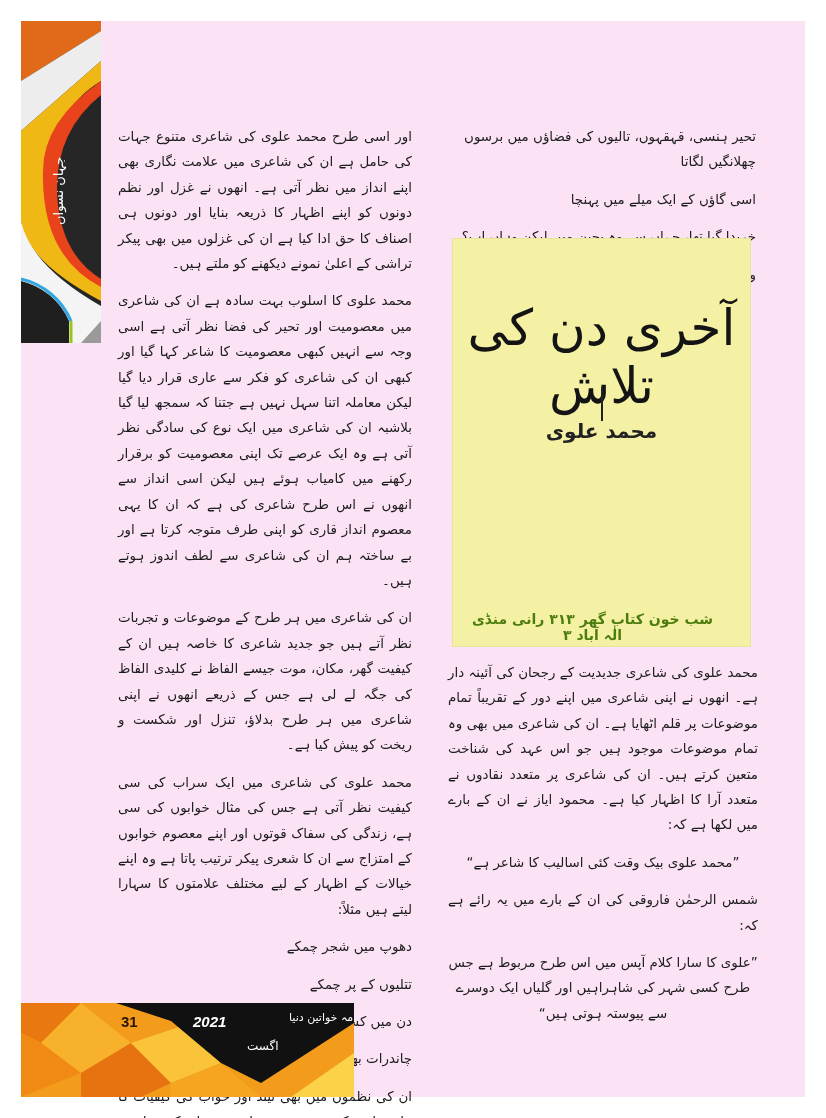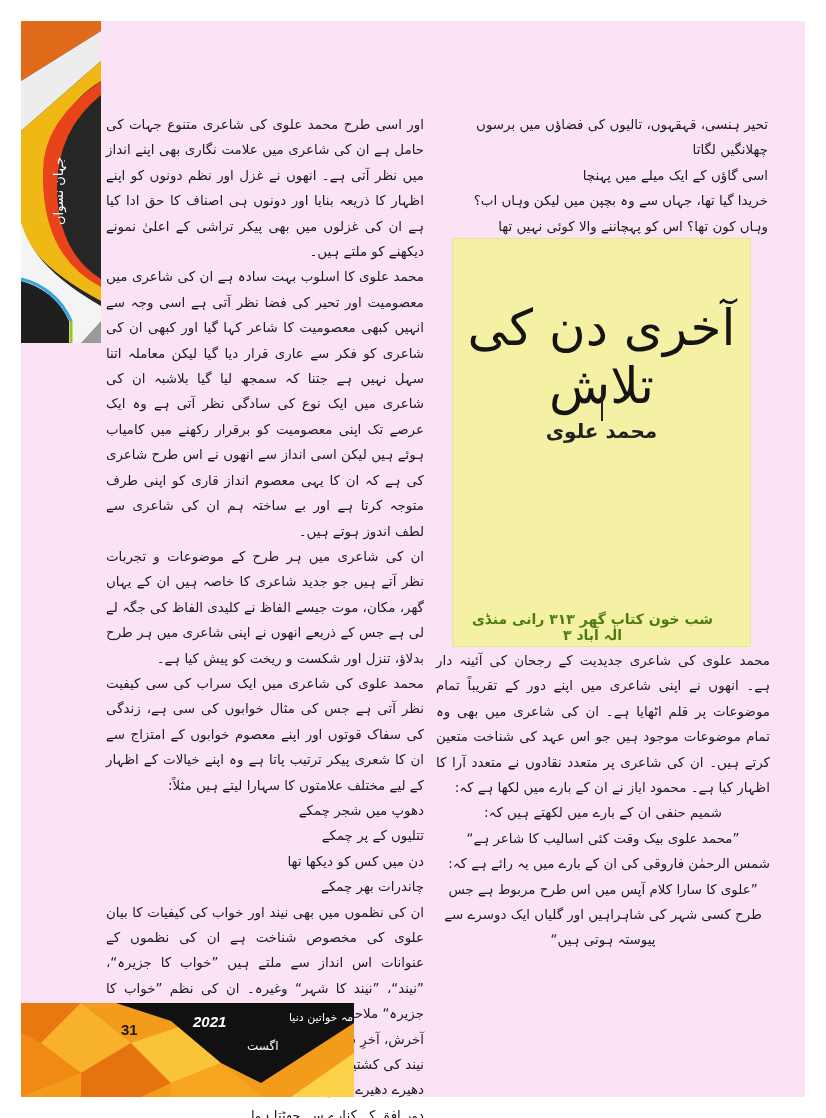--- a/index.html
+++ b/index.html
@@ -20,21 +20,21 @@
   .sidebar-label {
     position: absolute; left: 30px; top: 130px; width: 40px; height: 80px;
     color: #ffffff; font-size: 13px; writing-mode: vertical-rl; transform: rotate(180deg);
     direction: rtl; text-align: center; font-family: "DejaVu Sans", sans-serif;
   }
   
   .col {
     position: absolute; direction: rtl; text-align: justify; color: #1c1c1c;
     font-size: 13.4px; line-height: 25.4px;
   }
-  .col p { margin: 0; }
+  .col p { margin: 12px; }
   .col-left { left: 106px; top: 112px; width: 318px; }
   .col-right-top { left: 438px; top: 112px; width: 330px; }
   .col-right-bottom { left: 436px; top: 648px; width: 334px; }
   .verse { text-align: right; margin: 0; }
   .quote { text-align: center; margin: 0; }
   
   .book-cover {
     position: absolute; left: 452px; top: 238px; width: 297px; height: 407px;
     background: #f4f1a4; border: 1px solid #e8e49a;
   }
@@ -54,21 +54,20 @@
   }
   
   .footer-banner {
     position: absolute; left: 21px; top: 1003px; width: 333px; height: 94px; overflow: hidden;
     background: #f29a18;
   }
   .footer-banner svg { position: absolute; left: 0; top: 0; }
   .footer-page-num {
     position: absolute; left: 100px; top: 10px; color: #2a1500; font-weight: bold; font-size: 15px;
     font-family: "Liberation Sans", sans-serif;
-    margin-top: 8px;
   }
   .footer-year {
     position: absolute; left: 172px; top: 10px; color: #ffffff; font-weight: bold; font-size: 15px;
     font-family: "Liberation Sans", sans-serif;
     font-style: italic;
   }
   .footer-month {
     position: absolute; left: 226px; top: 8px; color: #ffffff; font-size: 12px; direction: rtl; margin-top: 28px;
   }
   .footer-magazine {
@@ -106,36 +105,35 @@
 <div class="book-cover">
   <div class="book-title">آخری دن کی تلاش</div>
   <div class="book-rule"></div>
   <div class="book-author">محمد علوی</div>
   <div class="book-publisher">شب خون کتاب گھر ۳۱۳ رانی منڈی الٰہ آباد ۳</div>
 </div>
 
 <div class="col col-left">
   <p>اور اسی طرح محمد علوی کی شاعری متنوع جہات کی حامل ہے ان کی شاعری میں علامت نگاری بھی اپنے انداز میں نظر آتی ہے۔ انھوں نے غزل اور نظم دونوں کو اپنے اظہار کا ذریعہ بنایا اور دونوں ہی اصناف کا حق ادا کیا ہے ان کی غزلوں میں بھی پیکر تراشی کے اعلیٰ نمونے دیکھنے کو ملتے ہیں۔</p>
   <p>محمد علوی کا اسلوب بہت سادہ ہے ان کی شاعری میں معصومیت اور تحیر کی فضا نظر آتی ہے اسی وجہ سے انہیں کبھی معصومیت کا شاعر کہا گیا اور کبھی ان کی شاعری کو فکر سے عاری قرار دیا گیا لیکن معاملہ اتنا سہل نہیں ہے جتنا کہ سمجھ لیا گیا بلاشبہ ان کی شاعری میں ایک نوع کی سادگی نظر آتی ہے وہ ایک عرصے تک اپنی معصومیت کو برقرار رکھنے میں کامیاب ہوئے ہیں لیکن اسی انداز سے انھوں نے اس طرح شاعری کی ہے کہ ان کا یہی معصوم انداز قاری کو اپنی طرف متوجہ کرتا ہے اور بے ساختہ ہم ان کی شاعری سے لطف اندوز ہوتے ہیں۔</p>
-  <p>ان کی شاعری میں ہر طرح کے موضوعات و تجربات نظر آتے ہیں جو جدید شاعری کا خاصہ ہیں ان کے یہاں گھر، مکان، موت جیسے الفاظ نے کلیدی الفاظ کی جگہ لے لی ہے جس کے ذریعے انھوں نے اپنی شاعری میں ہر طرح بدلاؤ، تنزل اور شکست و ریخت کو پیش کیا ہے۔</p>
+  <p>ان کی شاعری میں ہر طرح کے موضوعات و تجربات نظر آتے ہیں جو جدید شاعری کا خاصہ ہیں ان کے کیفیت گھر، مکان، موت جیسے الفاظ نے کلیدی الفاظ کی جگہ لے لی ہے جس کے ذریعے انھوں نے اپنی شاعری میں ہر طرح بدلاؤ، تنزل اور شکست و ریخت کو پیش کیا ہے۔</p>
   <p>محمد علوی کی شاعری میں ایک سراب کی سی کیفیت نظر آتی ہے جس کی مثال خوابوں کی سی ہے، زندگی کی سفاک قوتوں اور اپنے معصوم خوابوں کے امتزاج سے ان کا شعری پیکر ترتیب پاتا ہے وہ اپنے خیالات کے اظہار کے لیے مختلف علامتوں کا سہارا لیتے ہیں مثلاً:</p>
   <p class="verse">دھوپ میں شجر چمکے</p>
   <p class="verse">تتلیوں کے پر چمکے</p>
   <p class="verse">دن میں کس کو دیکھا تھا</p>
   <p class="verse">چاندرات بھر چمکے</p>
   <p>ان کی نظموں میں بھی نیند اور خواب کی کیفیات کا بیان علوی کی مخصوص شناخت ہے ان کی نظموں کے عنوانات اس انداز سے ملتے ہیں ”خواب کا جزیرہ“، ”نیند“، ”نیند کا شہر“ وغیرہ۔ ان کی نظم ”خواب کا جزیرہ“ ملاحظہ ہو:</p>
   <p class="verse">آخرش، آخرِ شب، بھری آنکھ میں</p>
   <p class="verse">نیند کی کشتیاں بادباں کھول کر</p>
   <p class="verse">دھیرے دھیرے چلیں!</p>
   <p class="verse">دور افق کے کنارے سے چھٹتا ہوا</p>
 </div>
 
 <div class="col col-right-bottom">
   <p>محمد علوی کی شاعری جدیدیت کے رجحان کی آئینہ دار ہے۔ انھوں نے اپنی شاعری میں اپنے دور کے تقریباً تمام موضوعات پر قلم اٹھایا ہے۔ ان کی شاعری میں بھی وہ تمام موضوعات موجود ہیں جو اس عہد کی شناخت متعین کرتے ہیں۔ ان کی شاعری پر متعدد نقادوں نے متعدد آرا کا اظہار کیا ہے۔ محمود ایاز نے ان کے بارے میں لکھا ہے کہ:</p>
-  <p class="quote">شمیم حنفی ان کے بارے میں لکھتے ہیں کہ:</p>
   <p class="quote">”محمد علوی بیک وقت کئی اسالیب کا شاعر ہے“</p>
   <p>شمس الرحمٰن فاروقی کی ان کے بارے میں یہ رائے ہے کہ:</p>
   <p class="quote">”علوی کا سارا کلام آپس میں اس طرح مربوط ہے جس طرح کسی شہر کی شاہراہیں اور گلیاں ایک دوسرے سے پیوستہ ہوتی ہیں“</p>
 </div>
 
 <div class="footer-banner">
   <svg width="333" height="94" viewBox="0 0 333 94">
     <rect x="0" y="0" width="333" height="94" fill="#f39c1c"></rect>
     <polygon points="0,0 60,0 20,40 0,30" fill="#e8780f"></polygon>
     <polygon points="20,40 60,0 110,40 60,70" fill="#f7b12a"></polygon>

